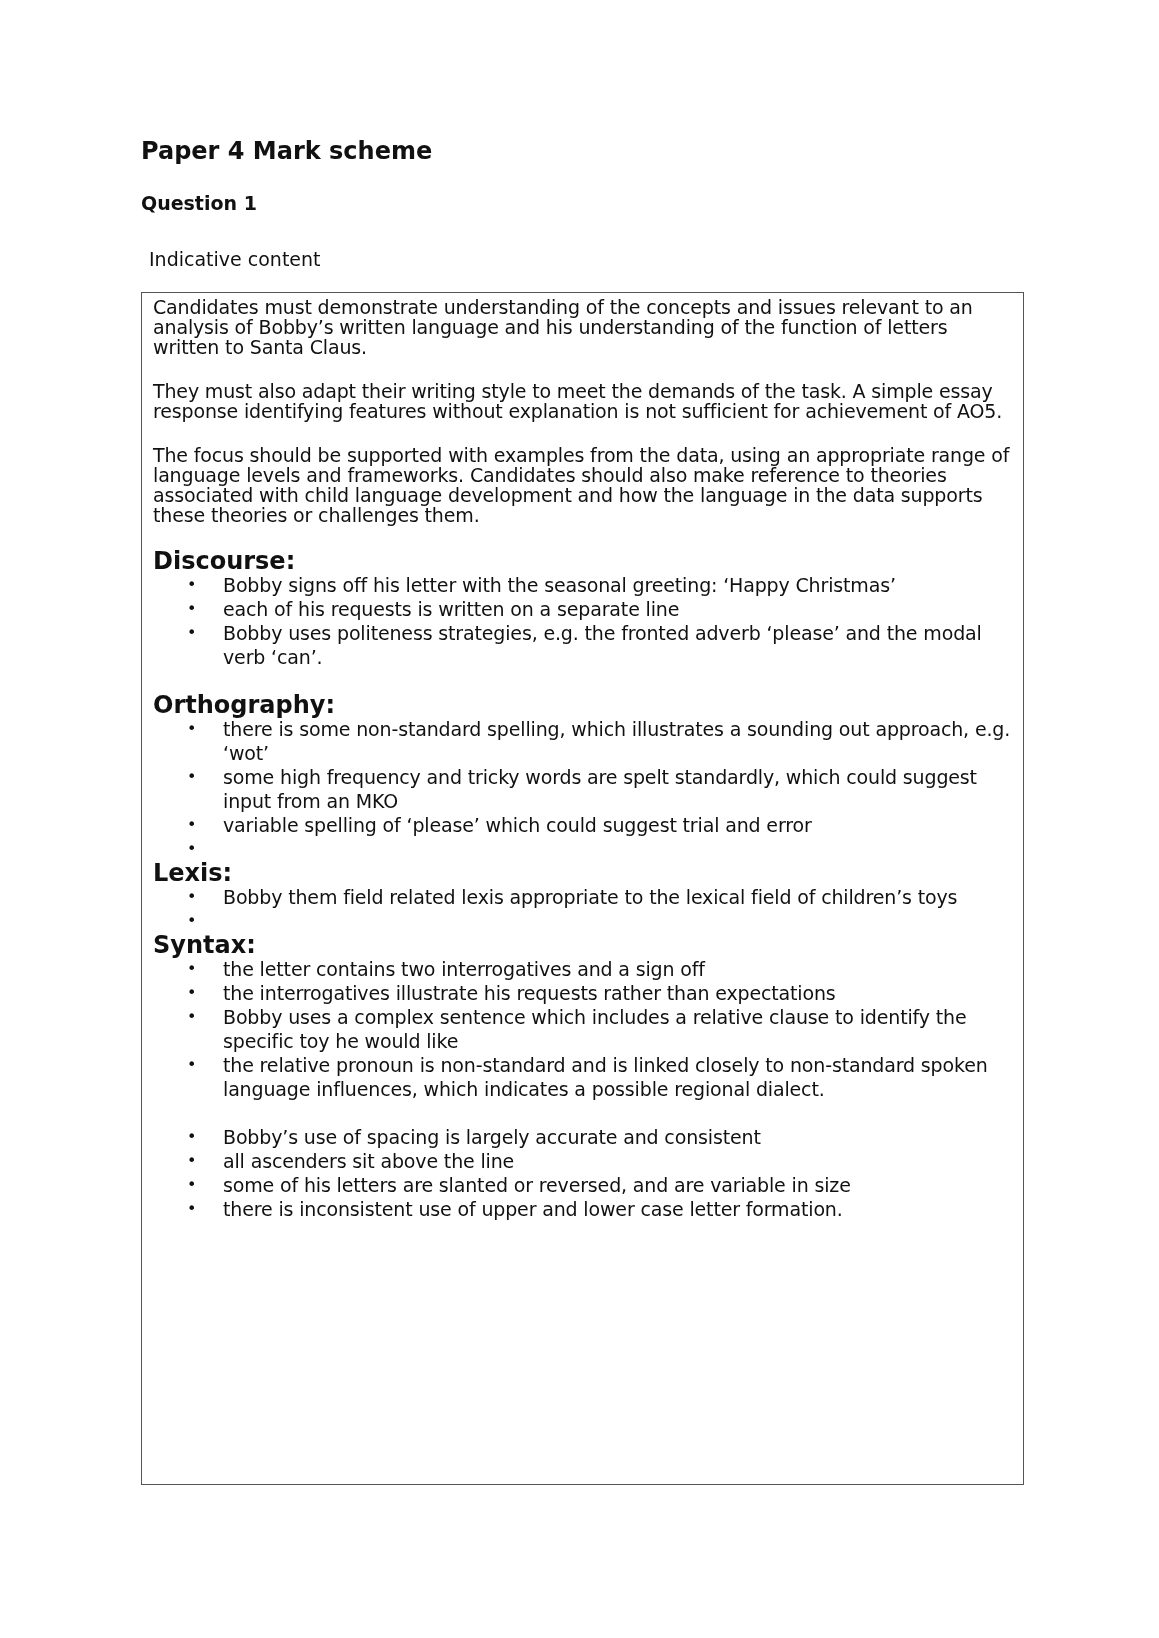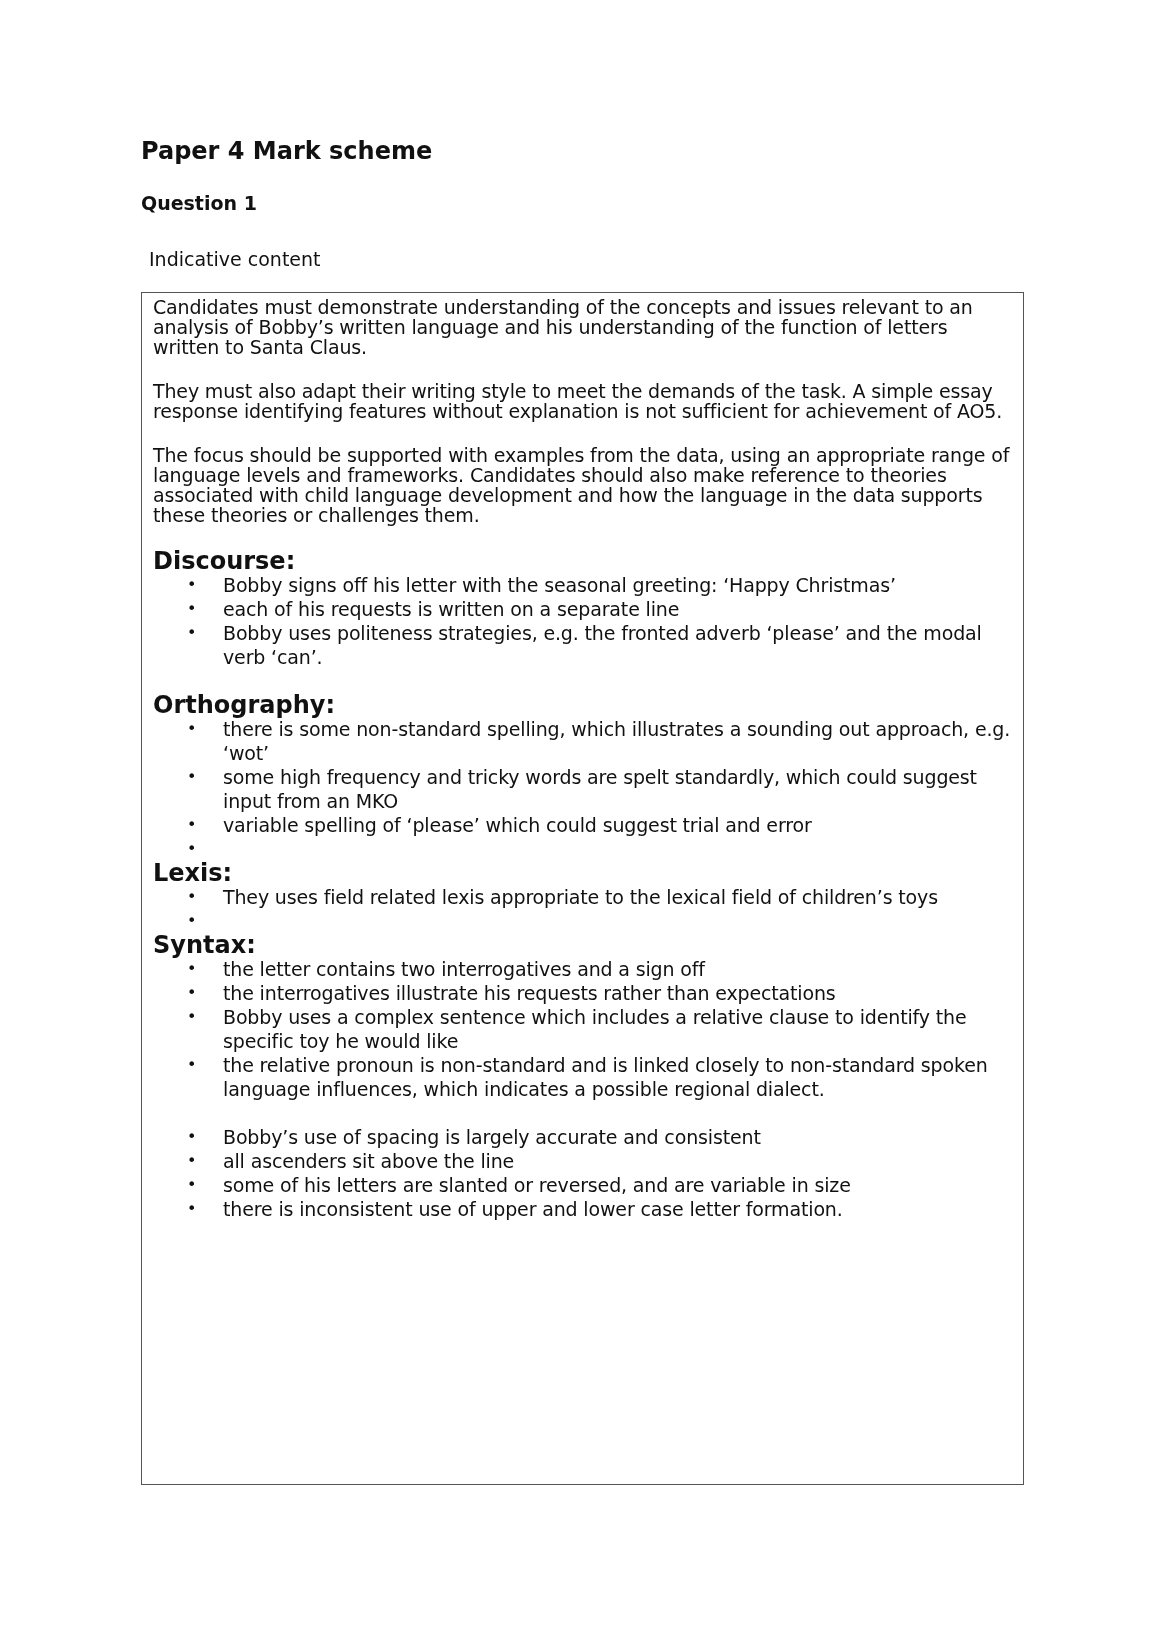--- a/index.html
+++ b/index.html
@@ -73,21 +73,21 @@
         <li><span class="bullet">•</span><span>there is some non-standard spelling, which illustrates a sounding out approach, e.g. ‘wot’</span></li>
         <li><span class="bullet">•</span><span>some high frequency and tricky words are spelt standardly, which could suggest input from an MKO</span></li>
         <li><span class="bullet">•</span><span>variable spelling of ‘please’ which could suggest trial and error</span></li>
         <li><span class="bullet">•</span></li>
       </ul>
     </div>
 
     <div>
       <p class="section-heading">Lexis:</p>
       <ul class="bullets">
-        <li><span class="bullet">•</span><span>They uses field related lexis appropriate to the lexical field of children’s toys</span></li>
+        <li><span class="bullet">•</span><span>Bobby them field related lexis appropriate to the lexical field of children’s toys</span></li>
         <li><span class="bullet">•</span></li>
       </ul>
     </div>
 
     <div>
       <p class="section-heading">Syntax:</p>
       <ul class="bullets">
         <li><span class="bullet">•</span><span>the letter contains two interrogatives and a sign off</span></li>
         <li><span class="bullet">•</span><span>the interrogatives illustrate his requests rather than expectations</span></li>
         <li><span class="bullet">•</span><span>Bobby uses a complex sentence which includes a relative clause to identify the specific toy he would like</span></li>

